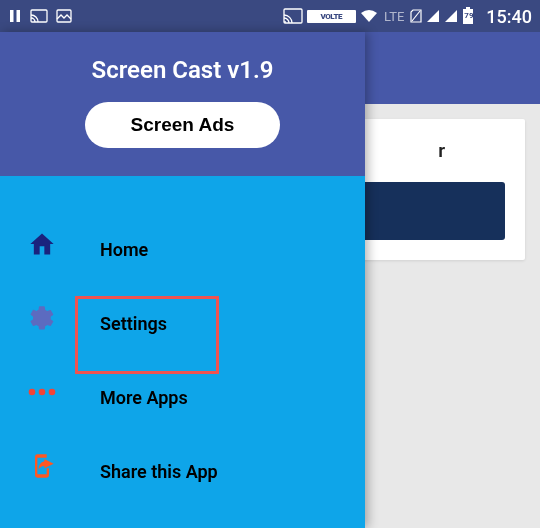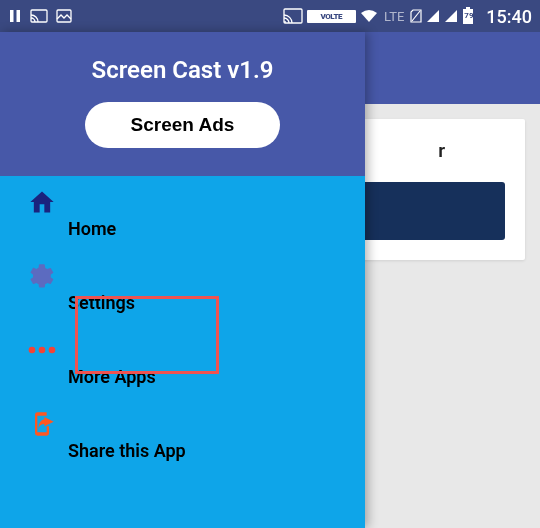--- a/index.html
+++ b/index.html
@@ -75,25 +75,24 @@
   border: none;
   border-radius: 26px;
   padding: 12px 46px;
   font-size: 19px;
   font-weight: 700;
   cursor: pointer;
 }
 .drawer-items { padding-top: 10px; }
 .drawer-item {
   display: flex;
-  align-items: flex-start;
+  align-items: flex-end;
   height: 74px;
   padding: 0 20px 0 26px;
   cursor: pointer;
-  flex-direction: column;
 }
 .drawer-item-icon {
   width: 32px;
   height: 32px;
   display: flex;
   align-items: center;
   justify-content: center;
   flex-shrink: 0;
 }
 .drawer-item-label {

